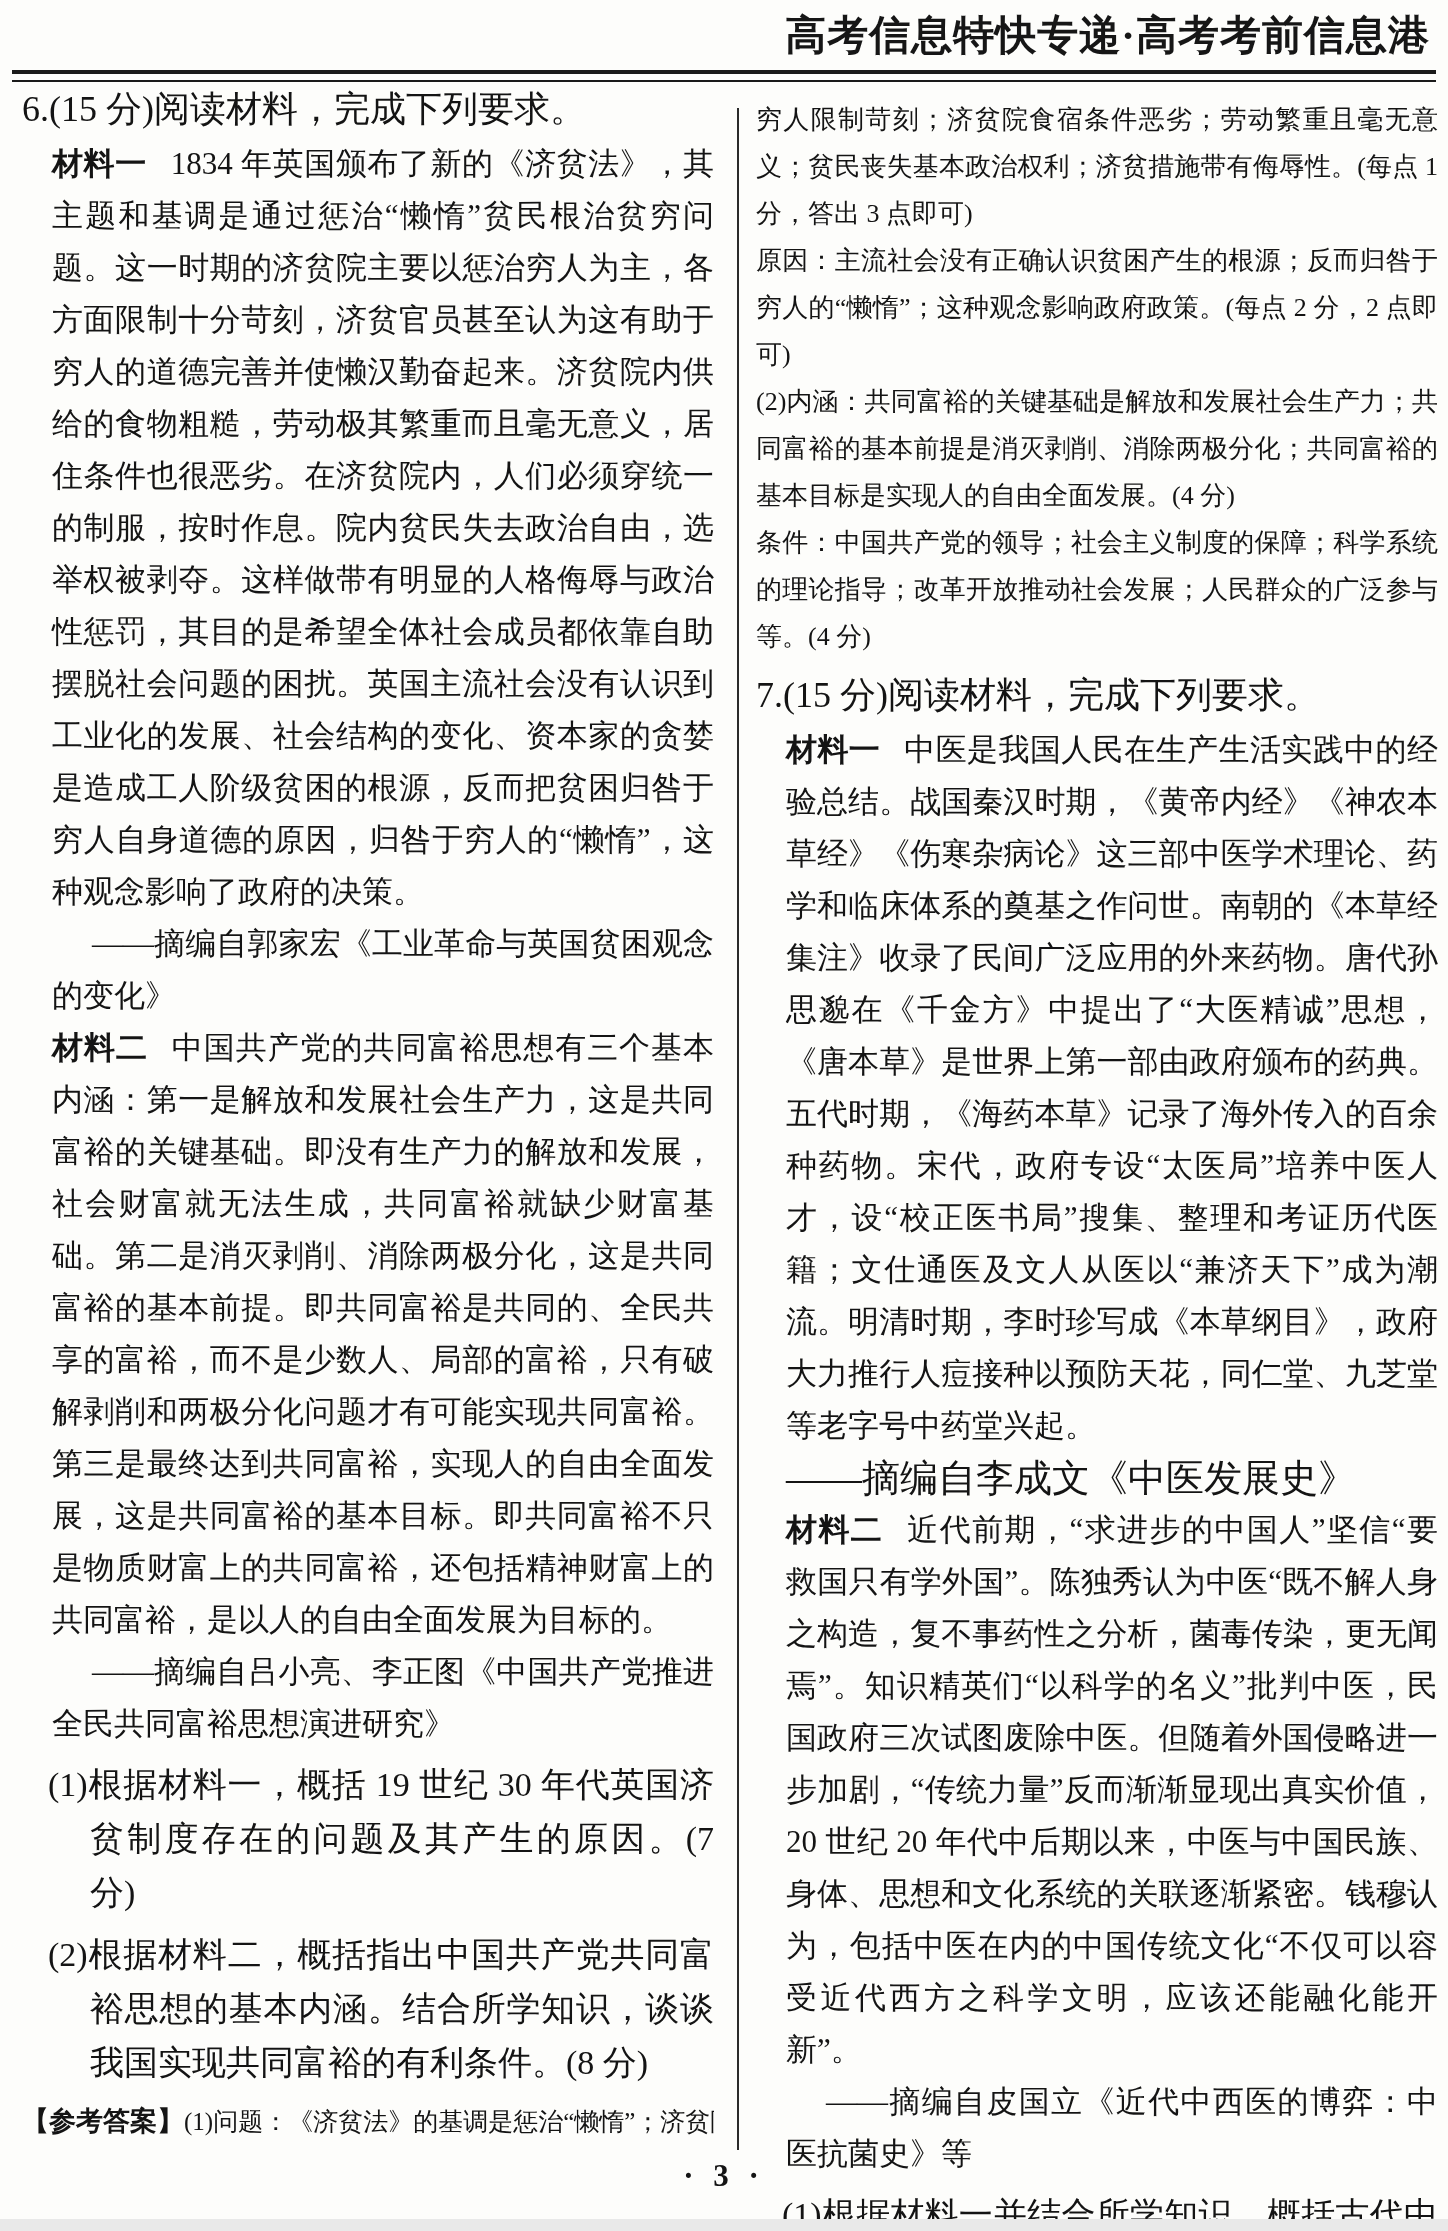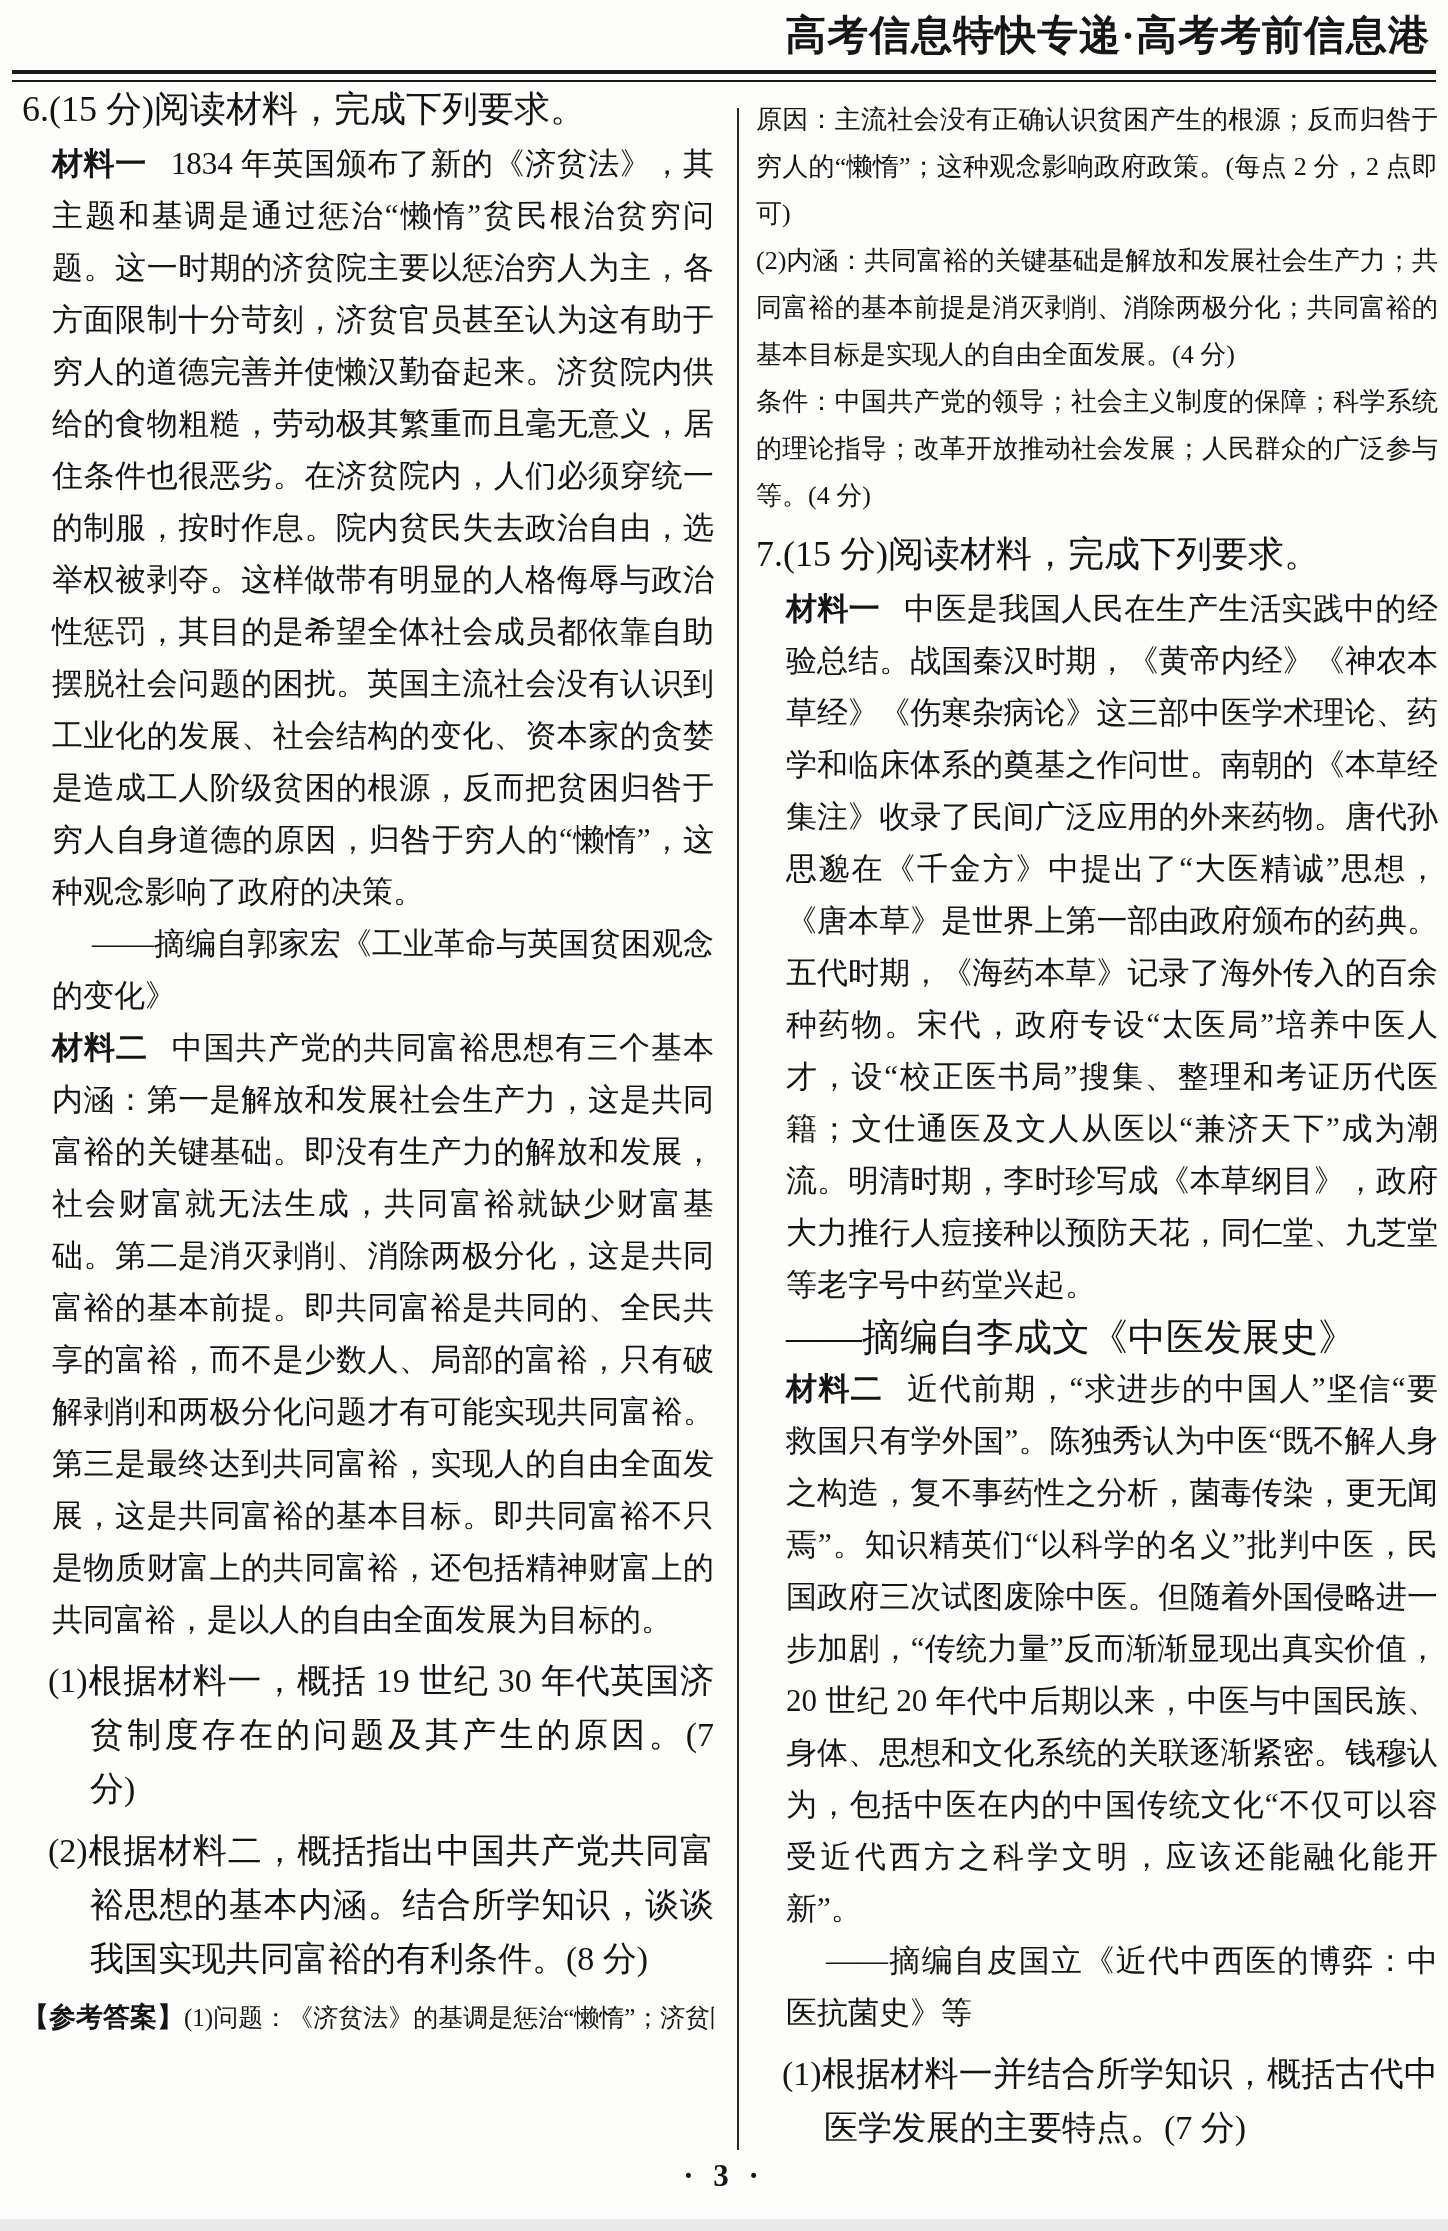--- a/index.html
+++ b/index.html
@@ -54,28 +54,30 @@
 
   <div class="col-left">
     <p class="q-heading">6.(15 分)阅读材料，完成下列要求。</p>
 
     <p class="material"><span class="mat-label">材料一</span><span>1834 年英国颁布了新的《济贫法》，其主题和基调是通过惩治“懒惰”贫民根治贫穷问题。这一时期的济贫院主要以惩治穷人为主，各方面限制十分苛刻，济贫官员甚至认为这有助于穷人的道德完善并使懒汉勤奋起来。济贫院内供给的食物粗糙，劳动极其繁重而且毫无意义，居住条件也很恶劣。在济贫院内，人们必须穿统一的制服，按时作息。院内贫民失去政治自由，选举权被剥夺。这样做带有明显的人格侮辱与政治性惩罚，其目的是希望全体社会成员都依靠自助摆脱社会问题的困扰。英国主流社会没有认识到工业化的发展、社会结构的变化、资本家的贪婪是造成工人阶级贫困的根源，反而把贫困归咎于穷人自身道德的原因，归咎于穷人的“懒惰”，这种观念影响了政府的决策。</span></p>
 
     <p class="source">——摘编自郭家宏《工业革命与英国贫困观念的变化》</p>
 
     <p class="material"><span class="mat-label">材料二</span><span>中国共产党的共同富裕思想有三个基本内涵：第一是解放和发展社会生产力，这是共同富裕的关键基础。即没有生产力的解放和发展，社会财富就无法生成，共同富裕就缺少财富基础。第二是消灭剥削、消除两极分化，这是共同富裕的基本前提。即共同富裕是共同的、全民共享的富裕，而不是少数人、局部的富裕，只有破解剥削和两极分化问题才有可能实现共同富裕。第三是最终达到共同富裕，实现人的自由全面发展，这是共同富裕的基本目标。即共同富裕不只是物质财富上的共同富裕，还包括精神财富上的共同富裕，是以人的自由全面发展为目标的。</span></p>
 
+    <p class="source">——摘编自吕小亮、李正图《中国共产党推进全民共同富裕思想演进研究》</p>
 
     <p class="question">(1)根据材料一，概括 19 世纪 30 年代英国济贫制度存在的问题及其产生的原因。(7 分)</p>
     <p class="question">(2)根据材料二，概括指出中国共产党共同富裕思想的基本内涵。结合所学知识，谈谈我国实现共同富裕的有利条件。(8 分)</p>
 
     <p class="ref"><span class="ref-label">【参考答案】</span><span>(1)问题：《济贫法》的基调是惩治“懒惰”；济贫院对</span></p>
   </div>
 
   <div class="col-right">
+    <p class="ansp">穷人限制苛刻；济贫院食宿条件恶劣；劳动繁重且毫无意义；贫民丧失基本政治权利；济贫措施带有侮辱性。(每点 1 分，答出 3 点即可)</p>
     <p class="ansp">原因：主流社会没有正确认识贫困产生的根源；反而归咎于穷人的“懒惰”；这种观念影响政府政策。(每点 2 分，2 点即可)</p>
     <p class="ansp">(2)内涵：共同富裕的关键基础是解放和发展社会生产力；共同富裕的基本前提是消灭剥削、消除两极分化；共同富裕的基本目标是实现人的自由全面发展。(4 分)</p>
     <p class="ansp">条件：中国共产党的领导；社会主义制度的保障；科学系统的理论指导；改革开放推动社会发展；人民群众的广泛参与等。(4 分)</p>
 
     <p class="q-heading q7-heading">7.(15 分)阅读材料，完成下列要求。</p>
 
     <p class="material"><span class="mat-label">材料一</span><span>中医是我国人民在生产生活实践中的经验总结。战国秦汉时期，《黄帝内经》《神农本草经》《伤寒杂病论》这三部中医学术理论、药学和临床体系的奠基之作问世。南朝的《本草经集注》收录了民间广泛应用的外来药物。唐代孙思邈在《千金方》中提出了“大医精诚”思想，《唐本草》是世界上第一部由政府颁布的药典。五代时期，《海药本草》记录了海外传入的百余种药物。宋代，政府专设“太医局”培养中医人才，设“校正医书局”搜集、整理和考证历代医籍；文仕通医及文人从医以“兼济天下”成为潮流。明清时期，李时珍写成《本草纲目》，政府大力推行人痘接种以预防天花，同仁堂、九芝堂等老字号中药堂兴起。</span></p>
 
     <p class="source-right">——摘编自李成文《中医发展史》</p>
 

